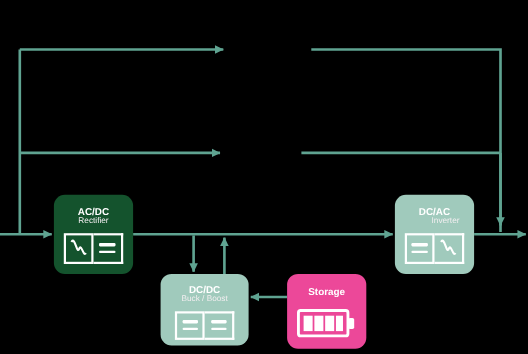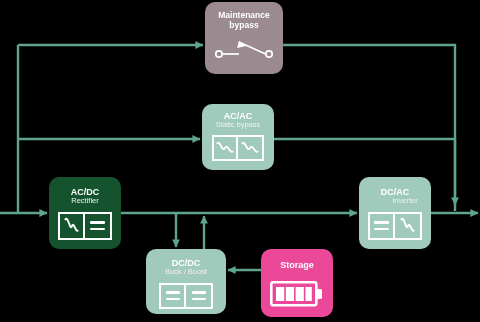--- a/index.html
+++ b/index.html
@@ -49,48 +49,21 @@
       <path d="M176,214 L176,247" marker-end="url(#ar)"></path>
 
       <path d="M204,249 L204,216" marker-end="url(#ar)"></path>
 
       <path d="M261,270 L228,270" marker-end="url(#ar)"></path>
 
       <path d="M431,213 L478,213" marker-end="url(#ar)"></path>
     </g>
   </svg>
 
-  <div class="block" style="left:205px;top:2px;width:78px;height:72px;background:#9b8a90;padding-top:9px;">
-    <div class="ttl" style="font-size:8.5px;">Maintenance</div>
-    <div class="ttl" style="font-size:8.5px;">bypass</div>
-    <svg width="62" height="26" style="margin-top:6px;" viewBox="0 0 62 26" xmlns="http://www.w3.org/2000/svg">
-      <circle cx="6" cy="18" r="3.2" fill="none" stroke="#fff" stroke-width="1.7"></circle>
-      <circle cx="56" cy="18" r="3.2" fill="none" stroke="#fff" stroke-width="1.7"></circle>
-      <line x1="9.5" y1="18" x2="26" y2="18" stroke="#fff" stroke-width="1.7"></line>
-      <line x1="26" y1="6" x2="52.5" y2="18" stroke="#fff" stroke-width="1.7"></line>
-      <path d="M26,5 L33,10 L24,12 Z" fill="#fff"></path>
-    </svg>
-  </div>
 
-  <div class="block" style="left:202px;top:104px;width:72px;height:66px;background:#a0cabc;padding-top:7px;">
-    <div class="ttl" style="font-size:9px;">AC/AC</div>
-    <div class="sub" style="font-size:7.5px;">Static bypass</div>
-    <div class="icons" style="margin-top:5px;">
-      <div class="icbox" style="width:26px;height:26px;">
-        <svg width="18" height="16" viewBox="0 0 18 16" xmlns="http://www.w3.org/2000/svg">
-          <path d="M1,4 C4,-1 6,13 9,8 C12,3 14,15 17,11" fill="none" stroke="#fff" stroke-width="1.8"></path>
-        </svg>
-      </div>
-      <div class="icbox" style="width:26px;height:26px;border-left:none;">
-        <svg width="18" height="16" viewBox="0 0 18 16" xmlns="http://www.w3.org/2000/svg">
-          <path d="M1,4 C4,-1 6,13 9,8 C12,3 14,15 17,11" fill="none" stroke="#fff" stroke-width="1.8"></path>
-        </svg>
-      </div>
-    </div>
-  </div>
 
   <div class="block" style="left:49px;top:177px;width:72px;height:72px;background:#14532d;padding-top:10px;">
     <div class="ttl" style="font-size:9px;">AC/DC</div>
     <div class="sub" style="font-size:7.5px;">Rectifier</div>
     <div class="icons" style="margin-top:6px;">
       <div class="icbox" style="width:27px;height:28px;">
         <svg width="17" height="19" viewBox="0 0 17 19" xmlns="http://www.w3.org/2000/svg">
           <path d="M2,4 C5,-2 7,16 9,10 C11,5 13,18 15,14" fill="none" stroke="#fff" stroke-width="1.9"></path>
         </svg>
       </div>

